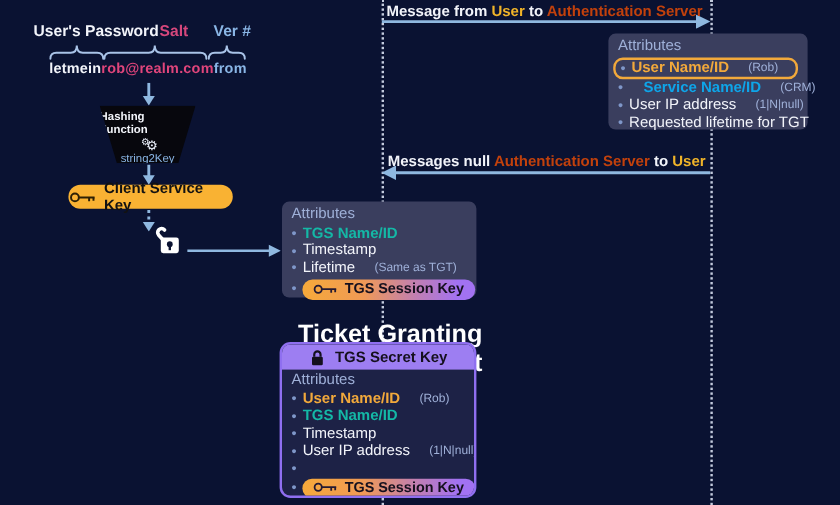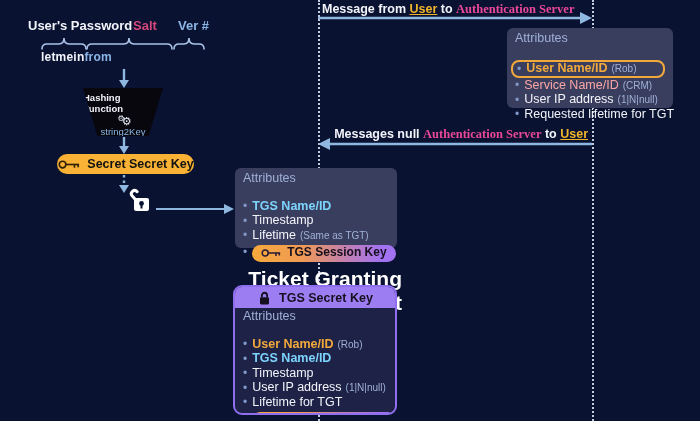--- a/index.html
+++ b/index.html
@@ -41,37 +41,37 @@
 
   .gold-badge {
     left:57px; top:154px; width:137px; height:20px;
     background:#f9b233; border-radius:10px;
     display:flex; align-items:center; justify-content:center; gap:6px;
     color:#121212; font-size:12.5px; font-weight:bold; z-index:3;
   }
 
   
   .msg { font-size:12.5px; font-weight:bold; white-space:nowrap; z-index:3; }
-  .msg .u { color:#f0b429;text-decoration:underline; }
-  .msg .s { color:#ec4899;font-family:Liberation Serif, serif; }
+  .msg .u { color:#f0b429; }
+  .msg .s { color:#c2410c; }
 
   
   .attr-box {
     background:#3a3e5e; border-radius:6px;
     padding:4px 8px 5px 8px; z-index:3;
     font-size:12.5px; line-height:13.5px;
   }
-  .attr-head { color:#9fb0d8; font-size:12.5px; margin-bottom:14px; }
+  .attr-head { color:#9fb0d8; font-size:12.5px; margin-bottom:2px; }
   .arow { display:flex; align-items:center; white-space:nowrap; margin-top:1px; }
   .bullet { color:#7f97c9; font-size:12px; margin-right:5px; line-height:12px; }
   .c-orange { color:#f2a93b; font-weight:bold; }
-  .c-pink   { color:#fca5a5; font-weight:normal; }
-  .c-purple { color:#7dd3fc; font-weight:bold;text-align:center; }
+  .c-pink   { color:#0ea5e9; font-weight:bold;margin-left:12px; }
+  .c-purple { color:#14b8a6; font-weight:bold;text-align:center; }
   .c-white  { color:#f2f4fa; }
-  .note { color:#9fb0d8; font-size:10px; margin-left:4px; font-weight:normal; }
+  .note { color:#9fb0d8; font-size:10px; margin-left:16px; font-weight:normal; }
   .outlined {
     border:2px solid #f2a93b; border-radius:8px;
     padding:0 4px; margin:0 0 1px -4px; height:18px;
   }
 
   .grad-badge {
     display:flex; align-items:center; gap:5px;
     background:linear-gradient(90deg,#f6a93a 0%,#f09a55 35%,#c27fb0 65%,#a272f2 90%);
     border-radius:9px; padding:1px 9px 2px 8px;
     color:#15101e; font-size:12px; font-weight:bold; margin-top:2px;
@@ -106,20 +106,21 @@
 <svg class="abs" style="left:28px; top:36px; z-index:3" width="180" height="15" viewBox="0 0 180 15">
   <g fill="none" stroke="#a9c3e8" stroke-width="1.6" stroke-linecap="round">
     <path d="M14 13 Q14 8 19 8 L31 8 Q36 8 36 2 Q36 8 41 8 L53 8 Q58 8 58 13"></path>
     <path d="M59 13 Q59 8 64 8 L96 8 Q101 8 101 2 Q101 8 106 8 L139 8 Q144 8 144 13"></path>
     <path d="M146 13 Q146 8 151 8 L156 8 Q161 8 161 2 Q161 8 166 8 L171 8 Q176 8 176 13"></path>
   </g>
 </svg>
 
 <div class="abs value-row" style="left:41px; top:50px; display:flex; z-index:3">
   <span class="lbl-white">letmein</span>
+  <span style="color:#e0457b">rob@realm.com</span>
   <span class="lbl-blue">from</span>
 </div>
 
 <svg class="abs" style="left:117px; top:69px; z-index:2" width="14" height="19" viewBox="0 0 14 19">
   <line x1="7" y1="0" x2="7" y2="12" stroke="#8fb8e0" stroke-width="2.4"></line>
   <polygon points="2,11 12,11 7,19" fill="#8fb8e0"></polygon>
 </svg>
 
 <div class="abs hash-box">
   <div class="hash-title">Hashing Function</div>
@@ -132,21 +133,21 @@
   <polygon points="2,9 12,9 7,17" fill="#8fb8e0"></polygon>
 </svg>
 
 <div class="abs gold-badge">
   <svg width="24" height="11" viewBox="0 0 26 12">
     <circle cx="6" cy="6" r="3.6" fill="none" stroke="#2e2105" stroke-width="1.8"></circle>
     <line x1="9.6" y1="6" x2="24" y2="6" stroke="#2e2105" stroke-width="1.8"></line>
     <line x1="19" y1="6" x2="19" y2="9.5" stroke="#2e2105" stroke-width="1.8"></line>
     <line x1="23" y1="6" x2="23" y2="9" stroke="#2e2105" stroke-width="1.8"></line>
   </svg>
-  <span>Secret Secret Key</span>
+  <span>Client Service Key</span>
 </div>
 
 <svg class="abs" style="left:117px; top:175px; z-index:2" width="14" height="18" viewBox="0 0 14 18">
   <line x1="7" y1="0" x2="7" y2="10" stroke="#8fb8e0" stroke-width="2.4" stroke-dasharray="2.5 3"></line>
   <polygon points="2,10 12,10 7,18" fill="#8fb8e0"></polygon>
 </svg>
 
 <svg class="abs" style="left:128px; top:186px; z-index:3" width="26" height="26" viewBox="0 0 26 26">
   <path d="M7 13 V9 C7 4.5 13.5 4.5 13.5 9" fill="none" stroke="#fff" stroke-width="3" stroke-linecap="round" transform="rotate(-42 7 13)"></path>
   <rect x="6" y="12" width="15" height="13" rx="2" fill="#fff"></rect>
@@ -252,21 +253,20 @@
       <span class="bullet">•</span>
       <span class="c-white">Timestamp</span>
     </div>
     <div class="arow">
       <span class="bullet">•</span>
       <span class="c-white">User IP address</span>
       <span class="note">(1|N|null)</span>
     </div>
     <div class="arow">
       <span class="bullet">•</span>
-      <span class="c-white">Lifetime for TGT</span>
     </div>
     <div class="arow">
       <span class="bullet">•</span>
       <span class="grad-badge">
         <svg width="22" height="10" viewBox="0 0 26 12">
           <circle cx="6" cy="6" r="3.6" fill="none" stroke="#241a33" stroke-width="1.8"></circle>
           <line x1="9.6" y1="6" x2="24" y2="6" stroke="#241a33" stroke-width="1.8"></line>
           <line x1="19" y1="6" x2="19" y2="9.5" stroke="#241a33" stroke-width="1.8"></line>
           <line x1="23" y1="6" x2="23" y2="9" stroke="#241a33" stroke-width="1.8"></line>
         </svg>

